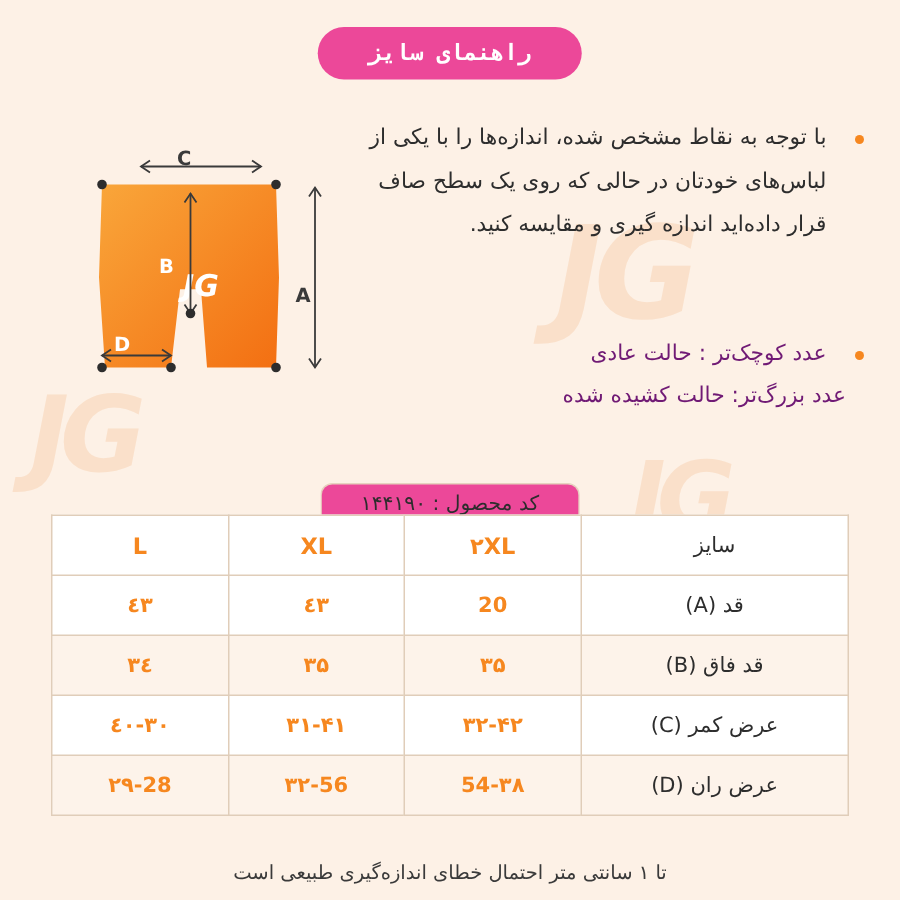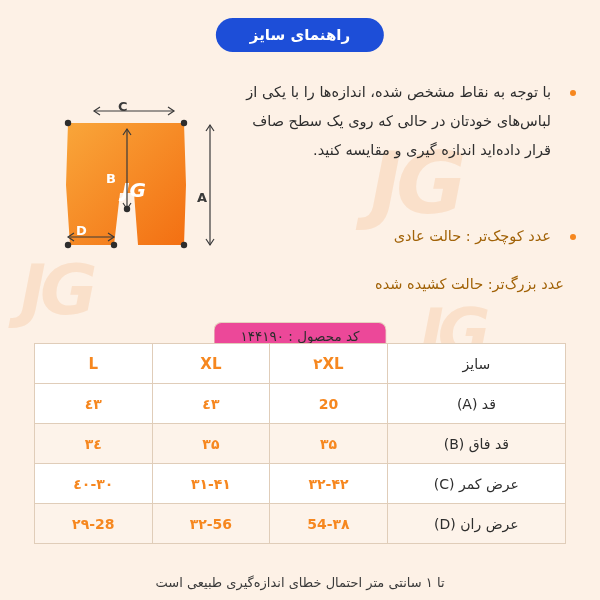--- a/index.html
+++ b/index.html
@@ -36,28 +36,29 @@
   .wm1 { left: 370px; top: 140px; transform: rotate(0deg); }
   .wm2 { left: 20px;  top: 255px; font-size: 70px; }
   .wm3 { left: 420px; top: 300px; font-size: 64px; }
 
   
   .title-badge {
     position: absolute;
     top: 18px;
     left: 50%;
     transform: translateX(-50%);
-    background: #1d4ed8;
+    background: #ec4899;
     color: #ffffff;
     font-size: 15px;
     font-weight: bold;
     padding: 8px 34px;
     border-radius: 18px;
     letter-spacing: 0px;
     white-space: nowrap;
+    font-family: Liberation Mono, monospace;
   }
 
   
   .intro {
     position: absolute;
     top: 78px;
     right: 24px;
     width: 330px;
     text-align: right;
     color: #2d2d2d;
@@ -79,27 +80,26 @@
     margin-top: 12px;
     flex: 0 0 auto;
   }
   .bullet-text { flex: 1 1 auto; }
   .intro-block-2 {
     position: absolute;
     top: 222px;
     right: 24px;
     width: 330px;
     text-align: right;
-    color: #a16207;
+    color: #701a75;
     font-size: 14.5px;
     line-height: 1.95;
   }
   .sub-line {
     padding-right: 12px;
-    margin-top: 20px;
   }
 
   
   .diagram {
     position: absolute;
     top: 85px;
     left: 34px;
     width: 210px;
     height: 200px;
   }

